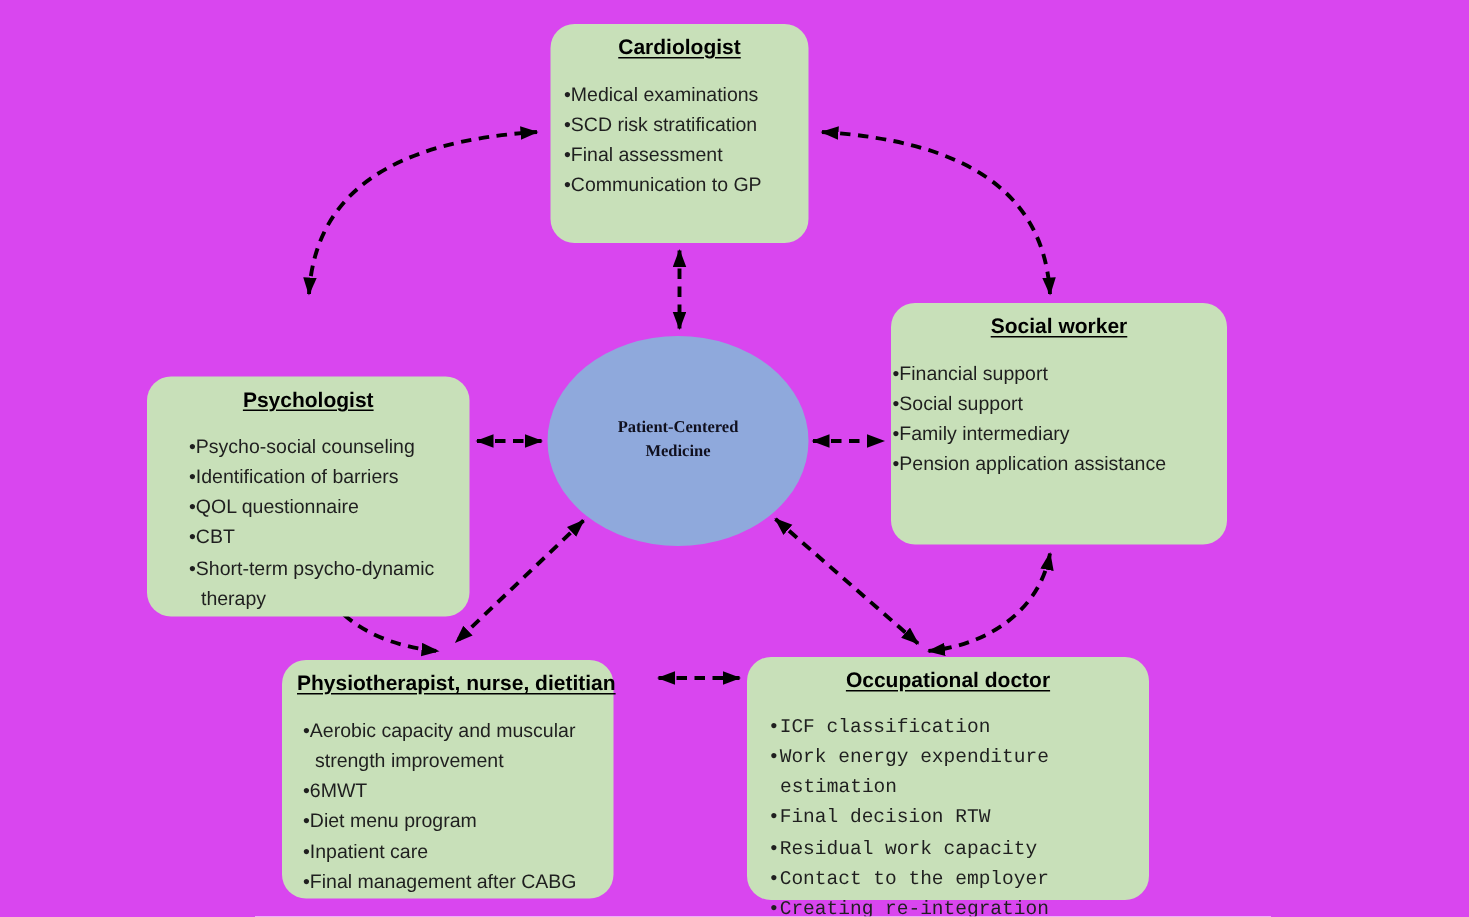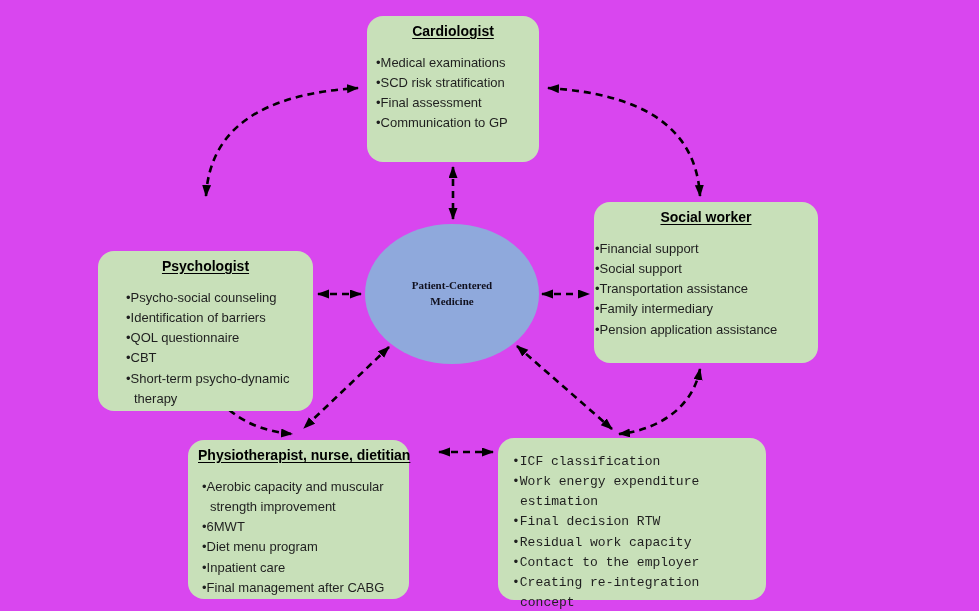--- a/index.html
+++ b/index.html
@@ -117,38 +117,38 @@
       <li>CBT</li>
       <li>Short-term psycho-dynamic therapy</li>
     </ul>
   </div>
 
   <div class="node" id="b-social">
     <h3>Social worker</h3>
     <ul>
       <li>Financial support</li>
       <li>Social support</li>
-      <li>Transportation assistance</li>
       <li>Family intermediary</li>
       <li>Pension application assistance</li>
     </ul>
   </div>
 
   <div class="node" id="b-physio">
     <h3>Physiotherapist, nurse, dietitian</h3>
     <ul>
       <li>Aerobic capacity and muscular strength improvement</li>
       <li>6MWT</li>
       <li>Diet menu program</li>
       <li>Inpatient care</li>
       <li>Final management after CABG</li>
     </ul>
   </div>
 
   <div class="node" id="b-occ">
+    <h3>Occupational doctor</h3>
     <ul>
       <li>ICF classification</li>
       <li>Work energy expenditure estimation</li>
       <li>Final decision RTW</li>
       <li>Residual work capacity</li>
       <li>Contact to the employer</li>
       <li>Creating re-integration concept</li>
     </ul>
   </div>
 

